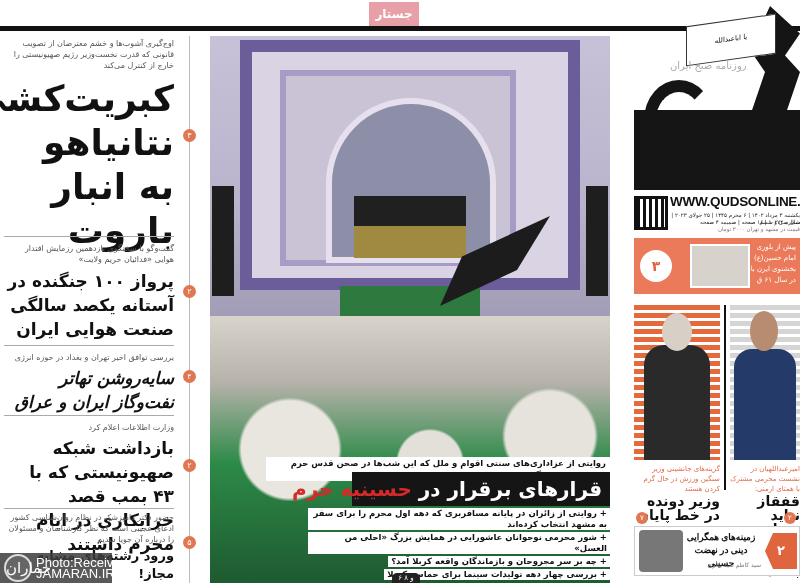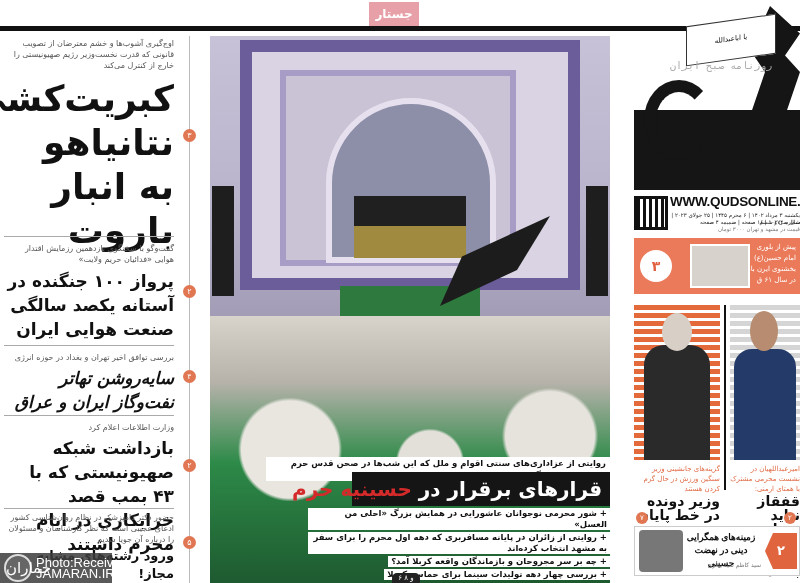--- a/index.html
+++ b/index.html
@@ -63,21 +63,21 @@
 
   
   .right-col { position: absolute; left: 620px; top: 0; width: 180px; height: 583px; direction: rtl; }
   .logo { position: absolute; left: 10px; top: 0; width: 170px; height: 195px; }
   .logo-block { position: absolute; left: 4px; top: 110px; width: 166px; height: 80px; background: #151515; }
   .logo-ring { position: absolute; left: 14px; top: 80px; width: 70px; height: 80px; border: 12px solid #151515; border-right-color: transparent; border-radius: 50%; }
   .logo-flag { position: absolute; left: 56px; top: 20px; width: 90px; height: 40px; background: #fff; border: 1px solid #333;
                transform: skewY(-8deg); font-size: 7px; text-align: center; line-height: 36px; color: #111; }
   .logo-glyph { position: absolute; left: 120px; top: 6px; width: 50px; height: 110px; background: #151515;
                 clip-path: polygon(40% 0, 100% 25%, 70% 45%, 100% 60%, 70% 100%, 0 100%, 30% 60%, 0 40%); }
-  .logo-sub { position: absolute; left: 40px; top: 60px; font-size: 10px; color: #aaa; font-family: Liberation Mono, monospace; }
+  .logo-sub { position: absolute; left: 40px; top: 60px; font-size: 10px; color: #aaa; }
 
   .qr { position: absolute; left: 14px; top: 196px; width: 34px; height: 34px;
         background: repeating-linear-gradient(90deg, #111 0 3px, #fff 3px 6px), #111; border: 3px solid #111; }
   .site-url { position: absolute; left: 50px; top: 194px; width: 130px; font-family: "Liberation Sans", sans-serif;
               font-weight: 700; font-size: 13.5px; letter-spacing: -0.3px; direction: ltr; text-align: left; }
   .issue-line { position: absolute; left: 50px; width: 130px; font-size: 5.5px; line-height: 7px; color: #222; text-align: right; }
 
   .promo { position: absolute; left: 14px; top: 238px; width: 166px; height: 56px; background: #eb7a5a; }
   .promo-text { position: absolute; right: 4px; top: 4px; width: 52px; color: #fff; font-size: 7px; line-height: 11px; text-align: right; }
   .promo-img { position: absolute; left: 56px; top: 6px; width: 60px; height: 44px; background: #d8d2cc; border: 2px solid #fff; }
@@ -162,22 +162,22 @@
   <div class="flag"></div>
   <div class="crowd"></div>
 </div>
 
 <div class="caption-sub">روایتی از عزاداری‌های سنتی اقوام و ملل که این شب‌ها در صحن قدس حرم مطهر رضوی برگزار می‌شود</div>
 <div class="caption-main">
   <span>قرارهای برقرار در</span>
   <span class="accent">حسینیه حرم</span>
 </div>
 <div class="bullets">
+  <span class="bullet">+ روایتی از زائران در پایانه مسافربری که دهه اول محرم را برای سفر به مشهد انتخاب کرده‌اند</span>
   <span class="bullet">+ شور محرمی نوجوانان عاشورایی در همایش بزرگ «احلی من العسل»</span>
-  <span class="bullet">+ روایتی از زائران در پایانه مسافربری که دهه اول محرم را برای سفر به مشهد انتخاب کرده‌اند</span>
   <span class="bullet">+ چه بر سر مجروحان و بازماندگان واقعه کربلا آمد؟</span>
   <span class="bullet">+ بررسی چهار دهه تولیدات سینما برای حماسه کربلا</span>
 </div>
 <div class="page-ref">۶ و ۸</div>
 
 <div class="right-col">
   <div class="logo">
     <div class="logo-block"></div>
     <div class="logo-ring"></div>
     <div class="logo-glyph"></div>

